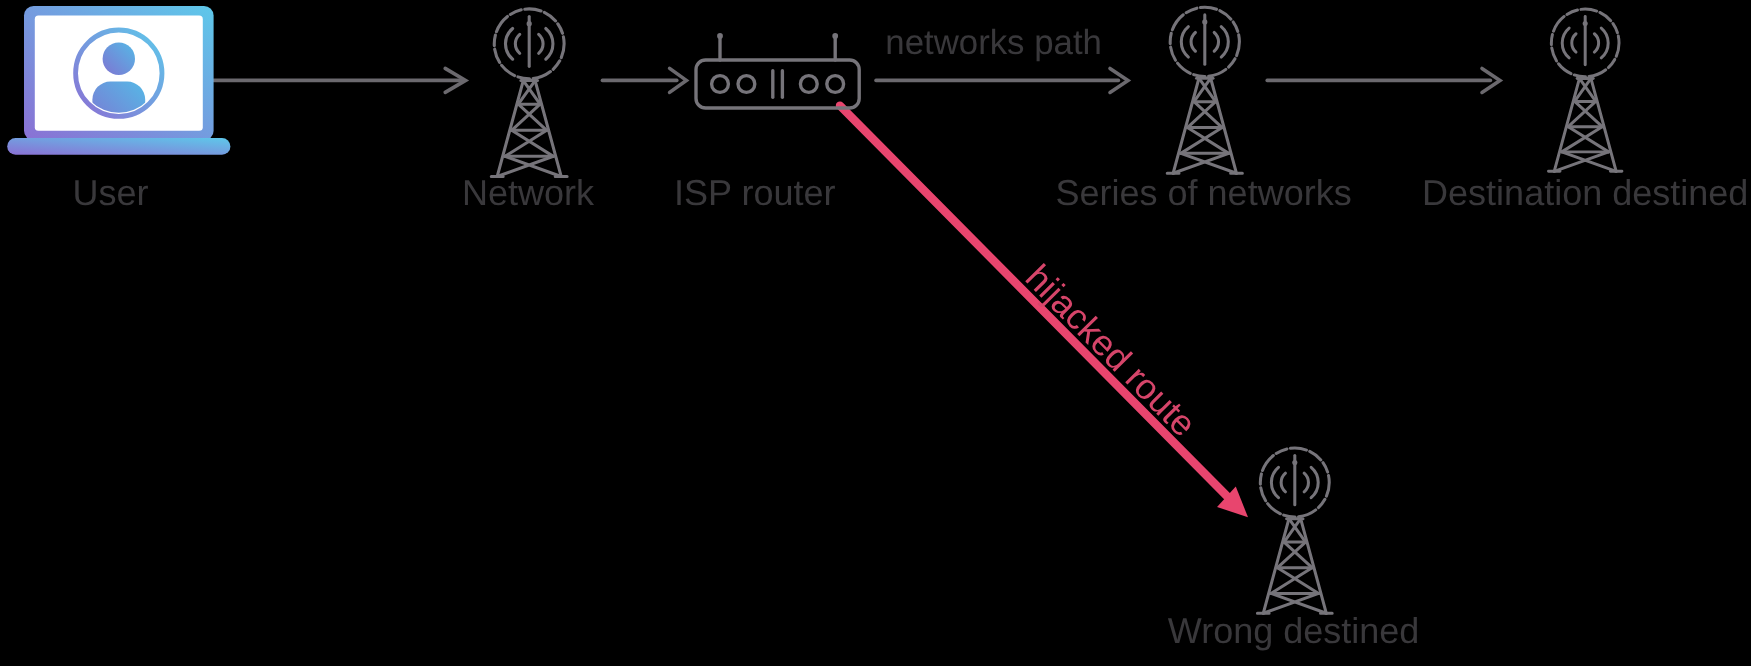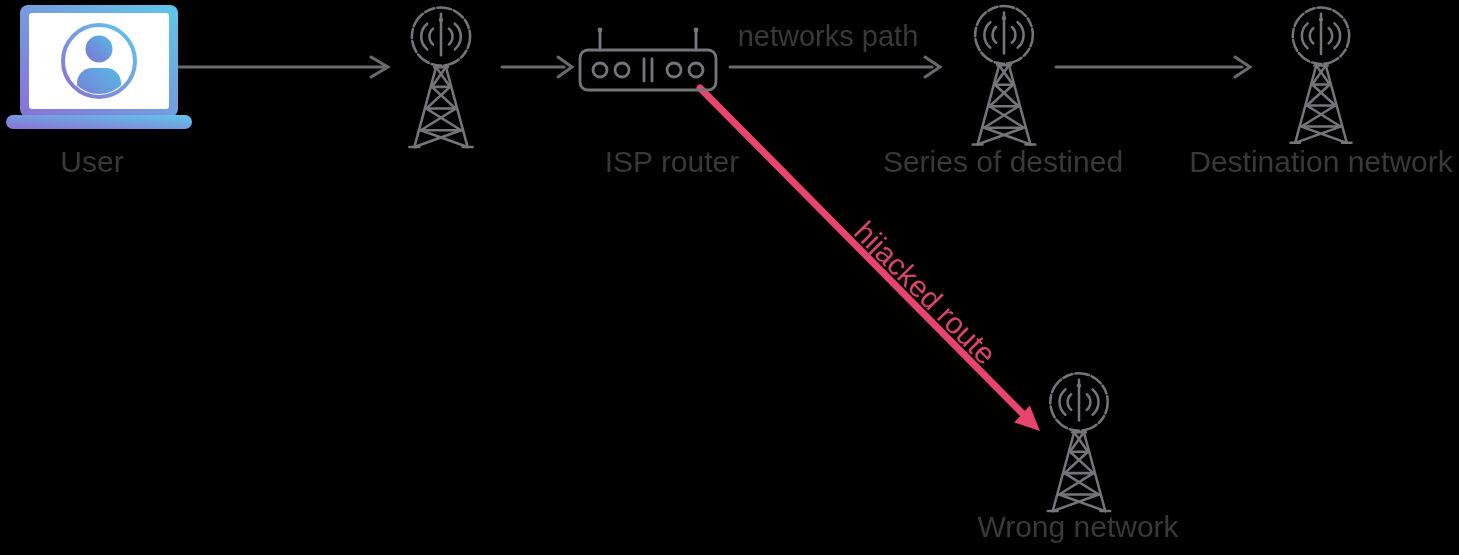--- a/index.html
+++ b/index.html
@@ -144,26 +144,27 @@
   <svg class="icon" style="left:1278px;top:0px;" width="86" height="148" viewBox="0 0 90 150">
       <use href="#tower"></use>
     </svg>
 
   <svg class="icon" style="left:1032px;top:368px;" width="94" height="146" viewBox="0 0 90 150">
       <use href="#tower"></use>
     </svg>
 
   <div class="node-label" style="left:92px;top:147px;text-align:center;">User</div>
 
+  <div class="node-label" style="left:440px;top:147px;">Network</div>
 
-  <div class="node-label" style="left:672px;top:147px;">ISP router</div>
+  <div class="node-label" style="left:629px;top:147px;">ISP router</div>
 
-  <div class="node-label" style="left:1003px;top:147px;">Series of destined</div>
+  <div class="node-label" style="left:1003px;top:147px;">Series of networks</div>
 
-  <div class="node-label" style="left:1321px;top:147px;">Destination network</div>
+  <div class="node-label" style="left:1321px;top:147px;">Destination destined</div>
 
-  <div class="node-label" style="left:1078px;top:512px;">Wrong network</div>
+  <div class="node-label" style="left:1078px;top:512px;">Wrong destined</div>
 
   <div class="edge-label" style="left:828px;top:22px;">networks path</div>
 
   <div class="hijack-label" style="left:925px;top:293px;">hijacked route</div>
 
 </div>
 
 </body></html>

